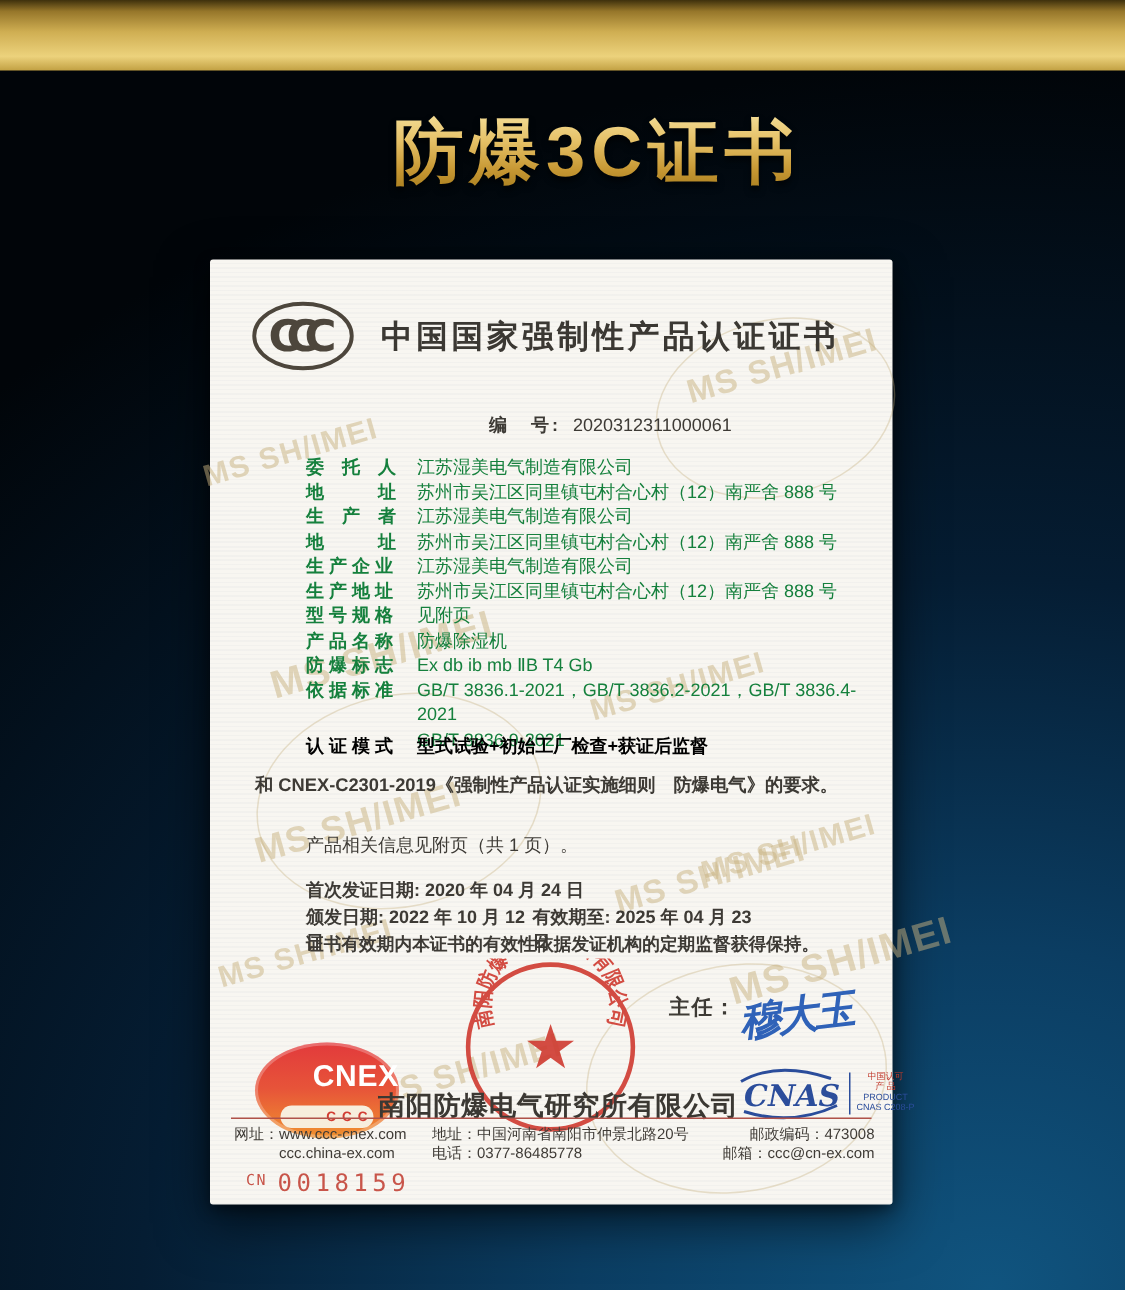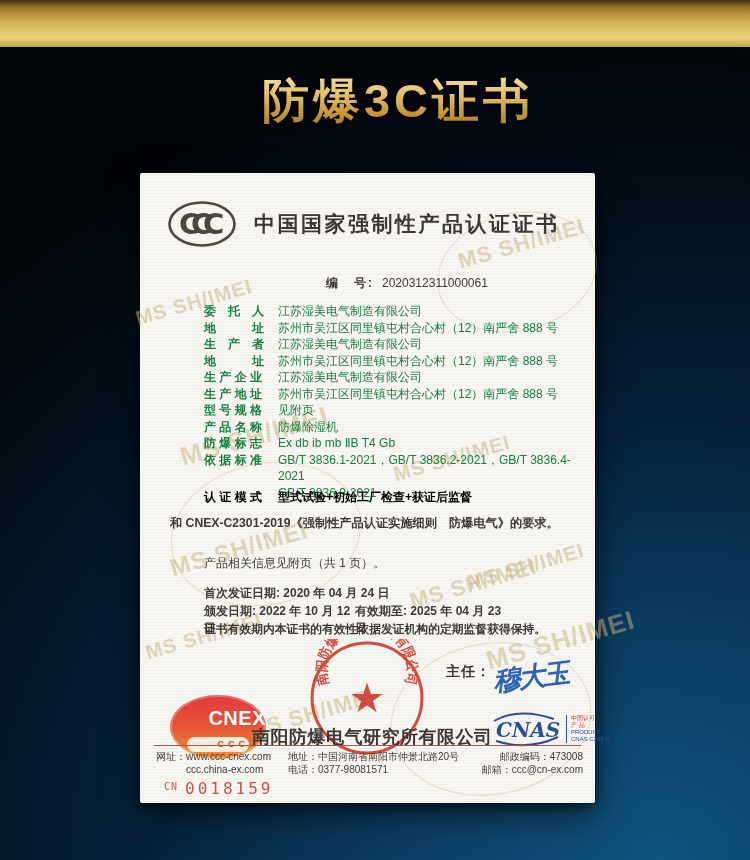--- a/index.html
+++ b/index.html
@@ -68,21 +68,21 @@
   }
   .stamp{position:absolute;top:466px;left:168px;width:118px;height:118px;opacity:.9;}
   .cnex{position:absolute;top:522px;left:30px;width:96px;height:64px;border-radius:50%;
     background:linear-gradient(180deg,#e23a3c 0%,#e75439 48%,#f0922f 100%);
     box-shadow:inset 0 0 0 2px rgba(255,255,255,.25);text-align:right;}
   .cnex .nm{display:block;margin-top:12px;color:#fff;font-weight:800;font-size:20px;letter-spacing:.5px;}
   .cnex .band{position:absolute;left:17px;bottom:7px;width:62px;height:15px;border-radius:8px;
     background:#f7eedd;color:#d23c32;font-size:9px;font-weight:700;letter-spacing:4px;line-height:15px;}
   .issuer-text{position:absolute;top:552px;left:112px;width:230px;text-align:center;
     font-size:18px;font-weight:700;color:#3b3833;letter-spacing:.5px;white-space:nowrap;}
-  .cnas{position:absolute;top:538px;left:348px;display:flex;align-items:center;gap:4px;}
+  .cnas{position:absolute;top:538px;left:348px;display:flex;align-items:center;gap:4px;text-align:center;}
   .cnas-side{border-left:1px solid #2b4d9b;padding-left:4px;font-size:6px;line-height:7px;color:#2b4d9b;white-space:nowrap;}
   .cnas-side .red{color:#c0392b;}
   .foot-line{position:absolute;top:572px;left:14px;right:14px;height:1px;background:#b0524a;}
   .footer{position:absolute;top:577px;left:16px;right:12px;display:flex;
     font-size:10px;line-height:13px;color:#3f3b36;}
   .fc1{width:132px;}
   .fc1 .sub{padding-left:30px;}
   .fc2{width:180px;}
   .fc3{flex:1;text-align:right;}
   .cn-serial{position:absolute;top:606px;left:24px;color:#c8554a;
@@ -236,21 +236,21 @@
   </div>
 
   <div class="foot-line"></div>
   <div class="footer">
     <div class="fc1">
       <div>网址：www.ccc-cnex.com</div>
       <div class="sub">ccc.china-ex.com</div>
     </div>
     <div class="fc2">
       <div>地址：中国河南省南阳市仲景北路20号</div>
-      <div>电话：0377-98081571</div>
+      <div>电话：0377-86485778</div>
     </div>
     <div class="fc3">
       <div>邮政编码：473008</div>
       <div>邮箱：ccc@cn-ex.com</div>
     </div>
   </div>
 
   <div class="cn-serial">
     <span class="pfx">CN</span><span class="num">0018159</span>
   </div>

